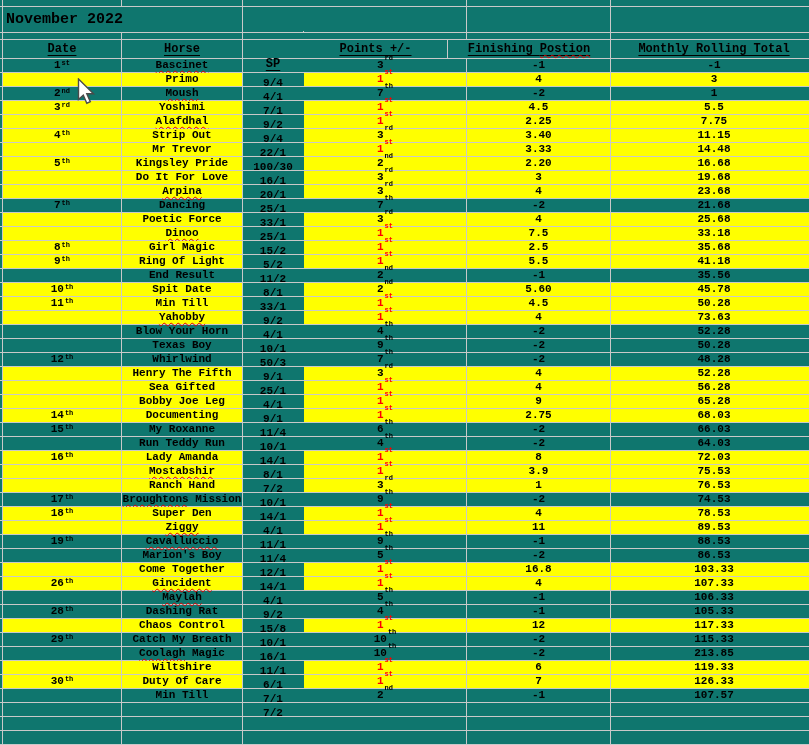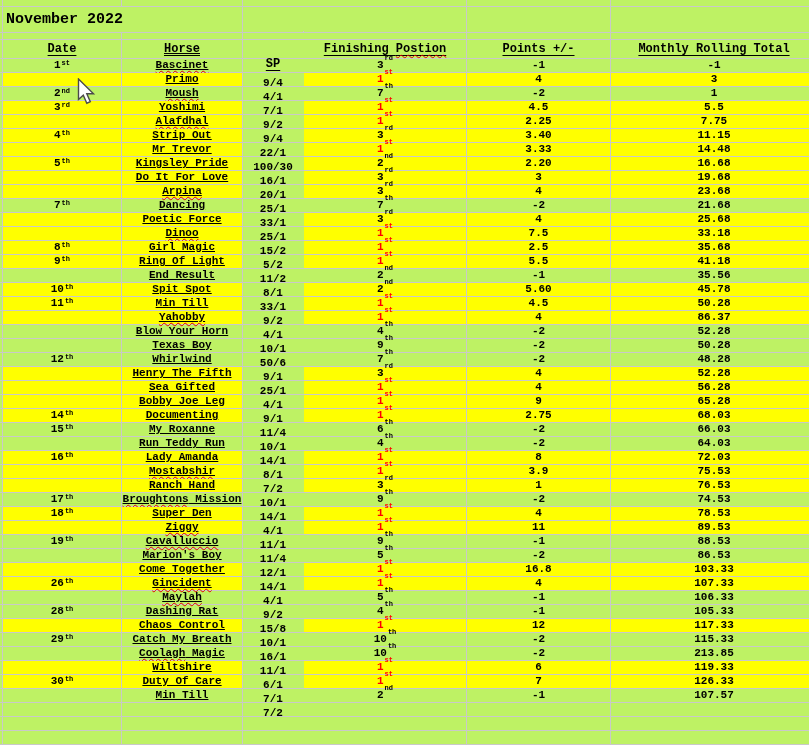--- a/index.html
+++ b/index.html
@@ -6,37 +6,37 @@
     --highlight:#ffff00;
     --first-red:#ff0000;
     --spell-red:#e00000;
     --grid:#c9c9c9;
   }
   html,body{margin:0;padding:0;background:#fff;}
   .sheet{
     position:relative;
     width:809px;height:745px;
     overflow:hidden;
-    background:#bef264;
+    background:#0f766e;
     font-family:"Liberation Mono","DejaVu Sans Mono",monospace;
     font-weight:bold;
     color:#000;
     cursor:default;
   }
   .row{display:flex;box-sizing:border-box;border-bottom:1px solid var(--grid);width:818px;}
   .cell{
     box-sizing:border-box;
     border-right:1px solid var(--grid);
     display:flex;align-items:center;justify-content:center;
     white-space:pre;overflow:visible;
     line-height:13px;
   }
   .sliver{width:3px;}
   .cA{width:119px;text-align:right;}
-  .cB{width:121px;text-decoration:underline;}
+  .cB{width:121px;}
   .cC{width:61px;margin-top:24px;}
   .cD{width:163px;}
   .cE{width:144px;}
   .cF{width:207px;}
   .cAB{width:240px;justify-content:flex-start;padding-left:3px;}
   .r-thin{height:7px;}
   .r-title{height:26px;font-size:15px;}
   .r-header{height:19px;font-size:12px;padding-top:0;}
   .r-data{height:14px;font-size:11px;}
   .r-empty{height:14px;}
@@ -108,25 +108,25 @@
     <div class="cell sliver"></div>
     <div class="cell cA">
       <span class="hdr">Date</span>
     </div>
     <div class="cell cB">
       <span class="hdr">Horse</span>
     </div>
     <div class="cell cC">
       <span class="hdr">SP</span>
     </div>
+    <div class="cell cE">
+      <span class="hdr">Points +/-</span>
+    </div>
     <div class="cell cD">
       <span class="hdr"><span>Finishing </span><span class="mis">Postion</span></span>
-    </div>
-    <div class="cell cE">
-      <span class="hdr">Points +/-</span>
     </div>
     <div class="cell cF">
       <span class="hdr">Monthly Rolling Total</span>
     </div>
   </div>
 
   <div id="rows-host">
   <div class="row r-data">
     <div class="cell sliver"></div>
     <div class="cell cA"><span class="date-num">1</span><span class="sup date-suf">st</span></div>
@@ -283,21 +283,21 @@
     <div class="cell cB"><span class="mis horse-mis"></span><span class="horse-rest">End Result</span></div>
     <div class="cell cC"><span class="sp-val">8/1</span></div>
     <div class="cell cD"><span class="pos-wrap"><span class="pos-num">2</span><span class="sup pos-suf">nd</span></span></div>
     <div class="cell cE"><span class="points-val">-1</span></div>
     <div class="cell cF"><span class="total-val">35.56</span></div>
   </div>
 
   <div class="row r-data hl">
     <div class="cell sliver"></div>
     <div class="cell cA"><span class="date-num">10</span><span class="sup date-suf">th</span></div>
-    <div class="cell cB"><span class="mis horse-mis"></span><span class="horse-rest">Spit Spot</span></div>
+    <div class="cell cB"><span class="mis horse-mis"></span><span class="horse-rest">Spit Date</span></div>
     <div class="cell cC"><span class="sp-val">33/1</span></div>
     <div class="cell cD"><span class="pos-wrap"><span class="pos-num">2</span><span class="sup pos-suf">nd</span></span></div>
     <div class="cell cE"><span class="points-val">5.60</span></div>
     <div class="cell cF"><span class="total-val">45.78</span></div>
   </div>
 
   <div class="row r-data hl">
     <div class="cell sliver"></div>
     <div class="cell cA"><span class="date-num">11</span><span class="sup date-suf">th</span></div>
     <div class="cell cB"><span class="mis horse-mis"></span><span class="horse-rest">Min Till</span></div>
@@ -307,38 +307,38 @@
     <div class="cell cF"><span class="total-val">50.28</span></div>
   </div>
 
   <div class="row r-data hl">
     <div class="cell sliver"></div>
     <div class="cell cA"><span class="date-num"></span><span class="sup date-suf"></span></div>
     <div class="cell cB"><span class="mis horse-mis">Yahobby</span><span class="horse-rest"></span></div>
     <div class="cell cC"><span class="sp-val">4/1</span></div>
     <div class="cell cD"><span class="pos-wrap first"><span class="pos-num">1</span><span class="sup pos-suf">st</span></span></div>
     <div class="cell cE"><span class="points-val">4</span></div>
-    <div class="cell cF"><span class="total-val">86.37</span></div>
+    <div class="cell cF"><span class="total-val">73.63</span></div>
   </div>
 
   <div class="row r-data">
     <div class="cell sliver"></div>
     <div class="cell cA"><span class="date-num"></span><span class="sup date-suf"></span></div>
     <div class="cell cB"><span class="mis horse-mis"></span><span class="horse-rest">Blow Your Horn</span></div>
     <div class="cell cC"><span class="sp-val">10/1</span></div>
     <div class="cell cD"><span class="pos-wrap"><span class="pos-num">4</span><span class="sup pos-suf">th</span></span></div>
     <div class="cell cE"><span class="points-val">-2</span></div>
     <div class="cell cF"><span class="total-val">52.28</span></div>
   </div>
 
   <div class="row r-data">
     <div class="cell sliver"></div>
     <div class="cell cA"><span class="date-num"></span><span class="sup date-suf"></span></div>
     <div class="cell cB"><span class="mis horse-mis"></span><span class="horse-rest">Texas Boy</span></div>
-    <div class="cell cC"><span class="sp-val">50/6</span></div>
+    <div class="cell cC"><span class="sp-val">50/3</span></div>
     <div class="cell cD"><span class="pos-wrap"><span class="pos-num">9</span><span class="sup pos-suf">th</span></span></div>
     <div class="cell cE"><span class="points-val">-2</span></div>
     <div class="cell cF"><span class="total-val">50.28</span></div>
   </div>
 
   <div class="row r-data">
     <div class="cell sliver"></div>
     <div class="cell cA"><span class="date-num">12</span><span class="sup date-suf">th</span></div>
     <div class="cell cB"><span class="mis horse-mis"></span><span class="horse-rest">Whirlwind</span></div>
     <div class="cell cC"><span class="sp-val">9/1</span></div>

